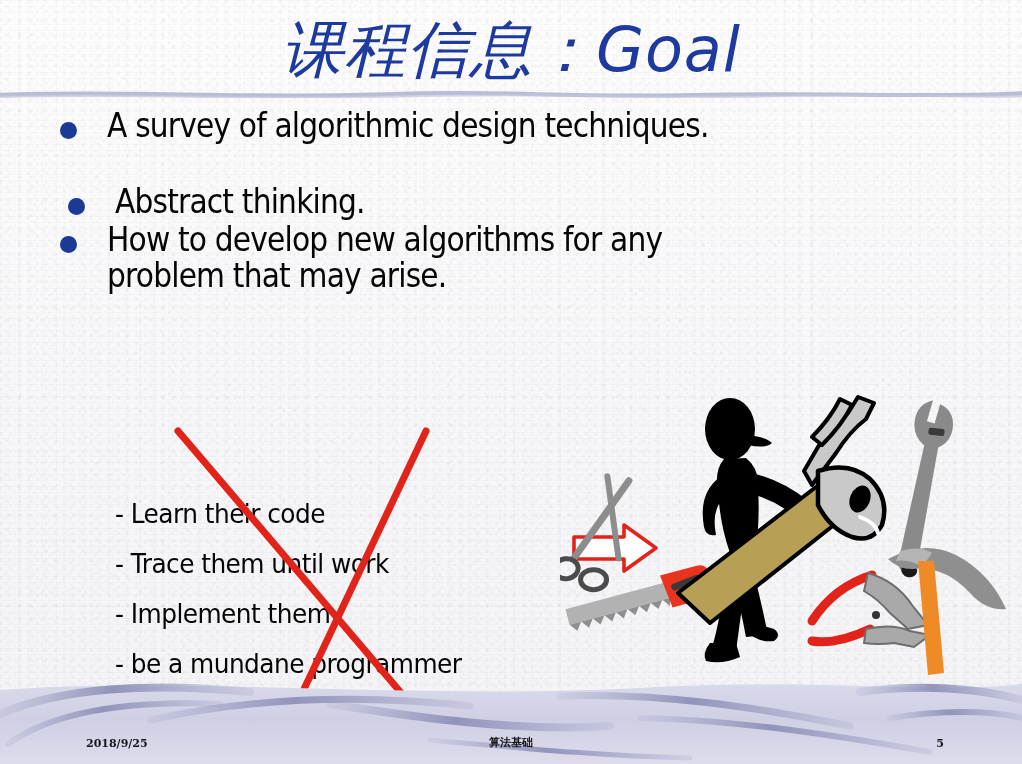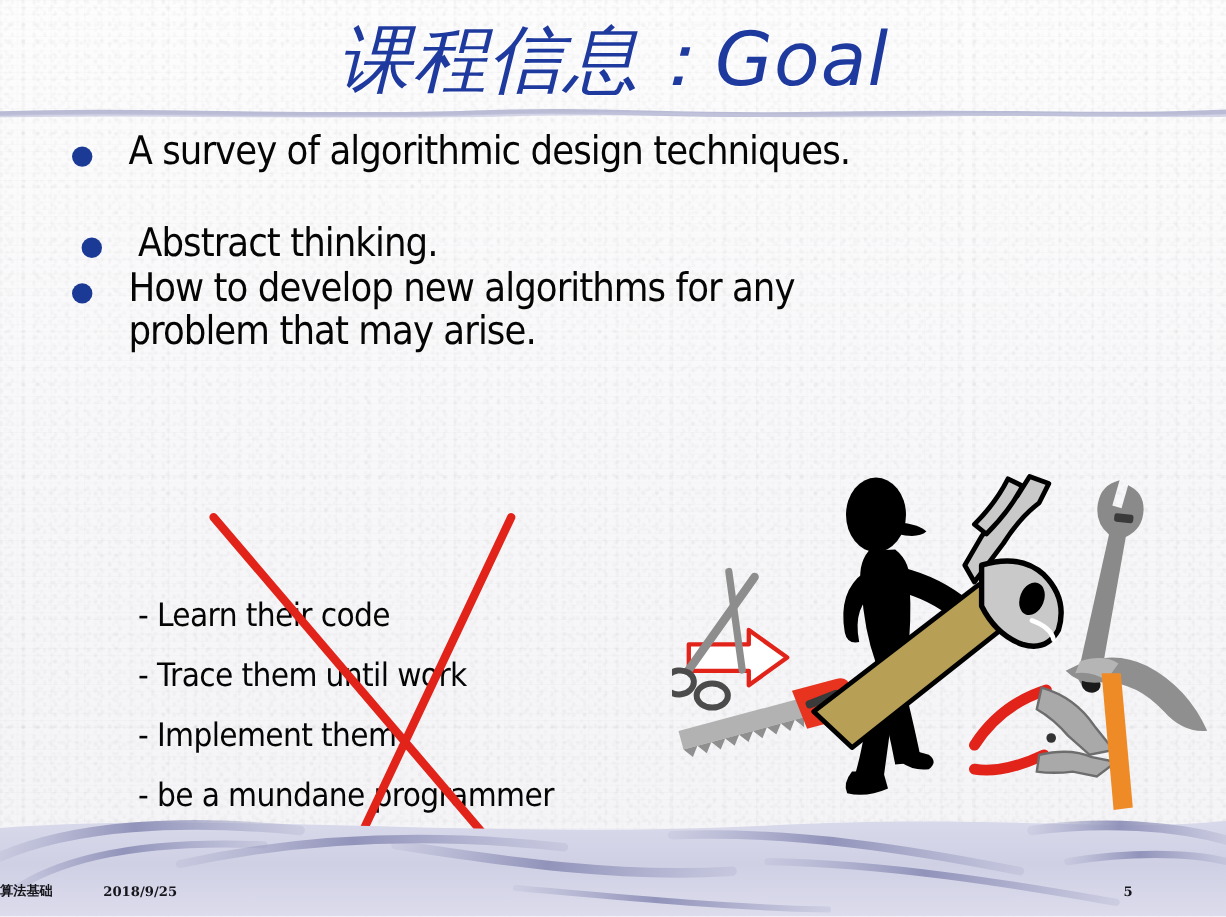--- a/index.html
+++ b/index.html
@@ -71,21 +71,21 @@
   
   #footer-band{
     position:absolute;left:0;bottom:0;width:1022px;height:90px;overflow:hidden;
   }
   .footer-text{
     position:absolute;bottom:14px;
     font-family:"DejaVu Serif", serif;
     font-size:11px;color:#15151c;font-weight:600;
   }
   #footer-date{left:86px;}
-  #footer-center{left:0;right:0;text-align:left;font-family:Liberation Serif, serif;}
+  #footer-center{left:0;right:0;text-align:center;font-family:Liberation Serif, serif;}
   #footer-page{right:78px;}
 </style>
 </head>
 <body>
 
 <div id="slide">
 
   <div id="title-area">
     <div id="slide-title">课程信息：Goal</div>
     <div id="title-divider">

